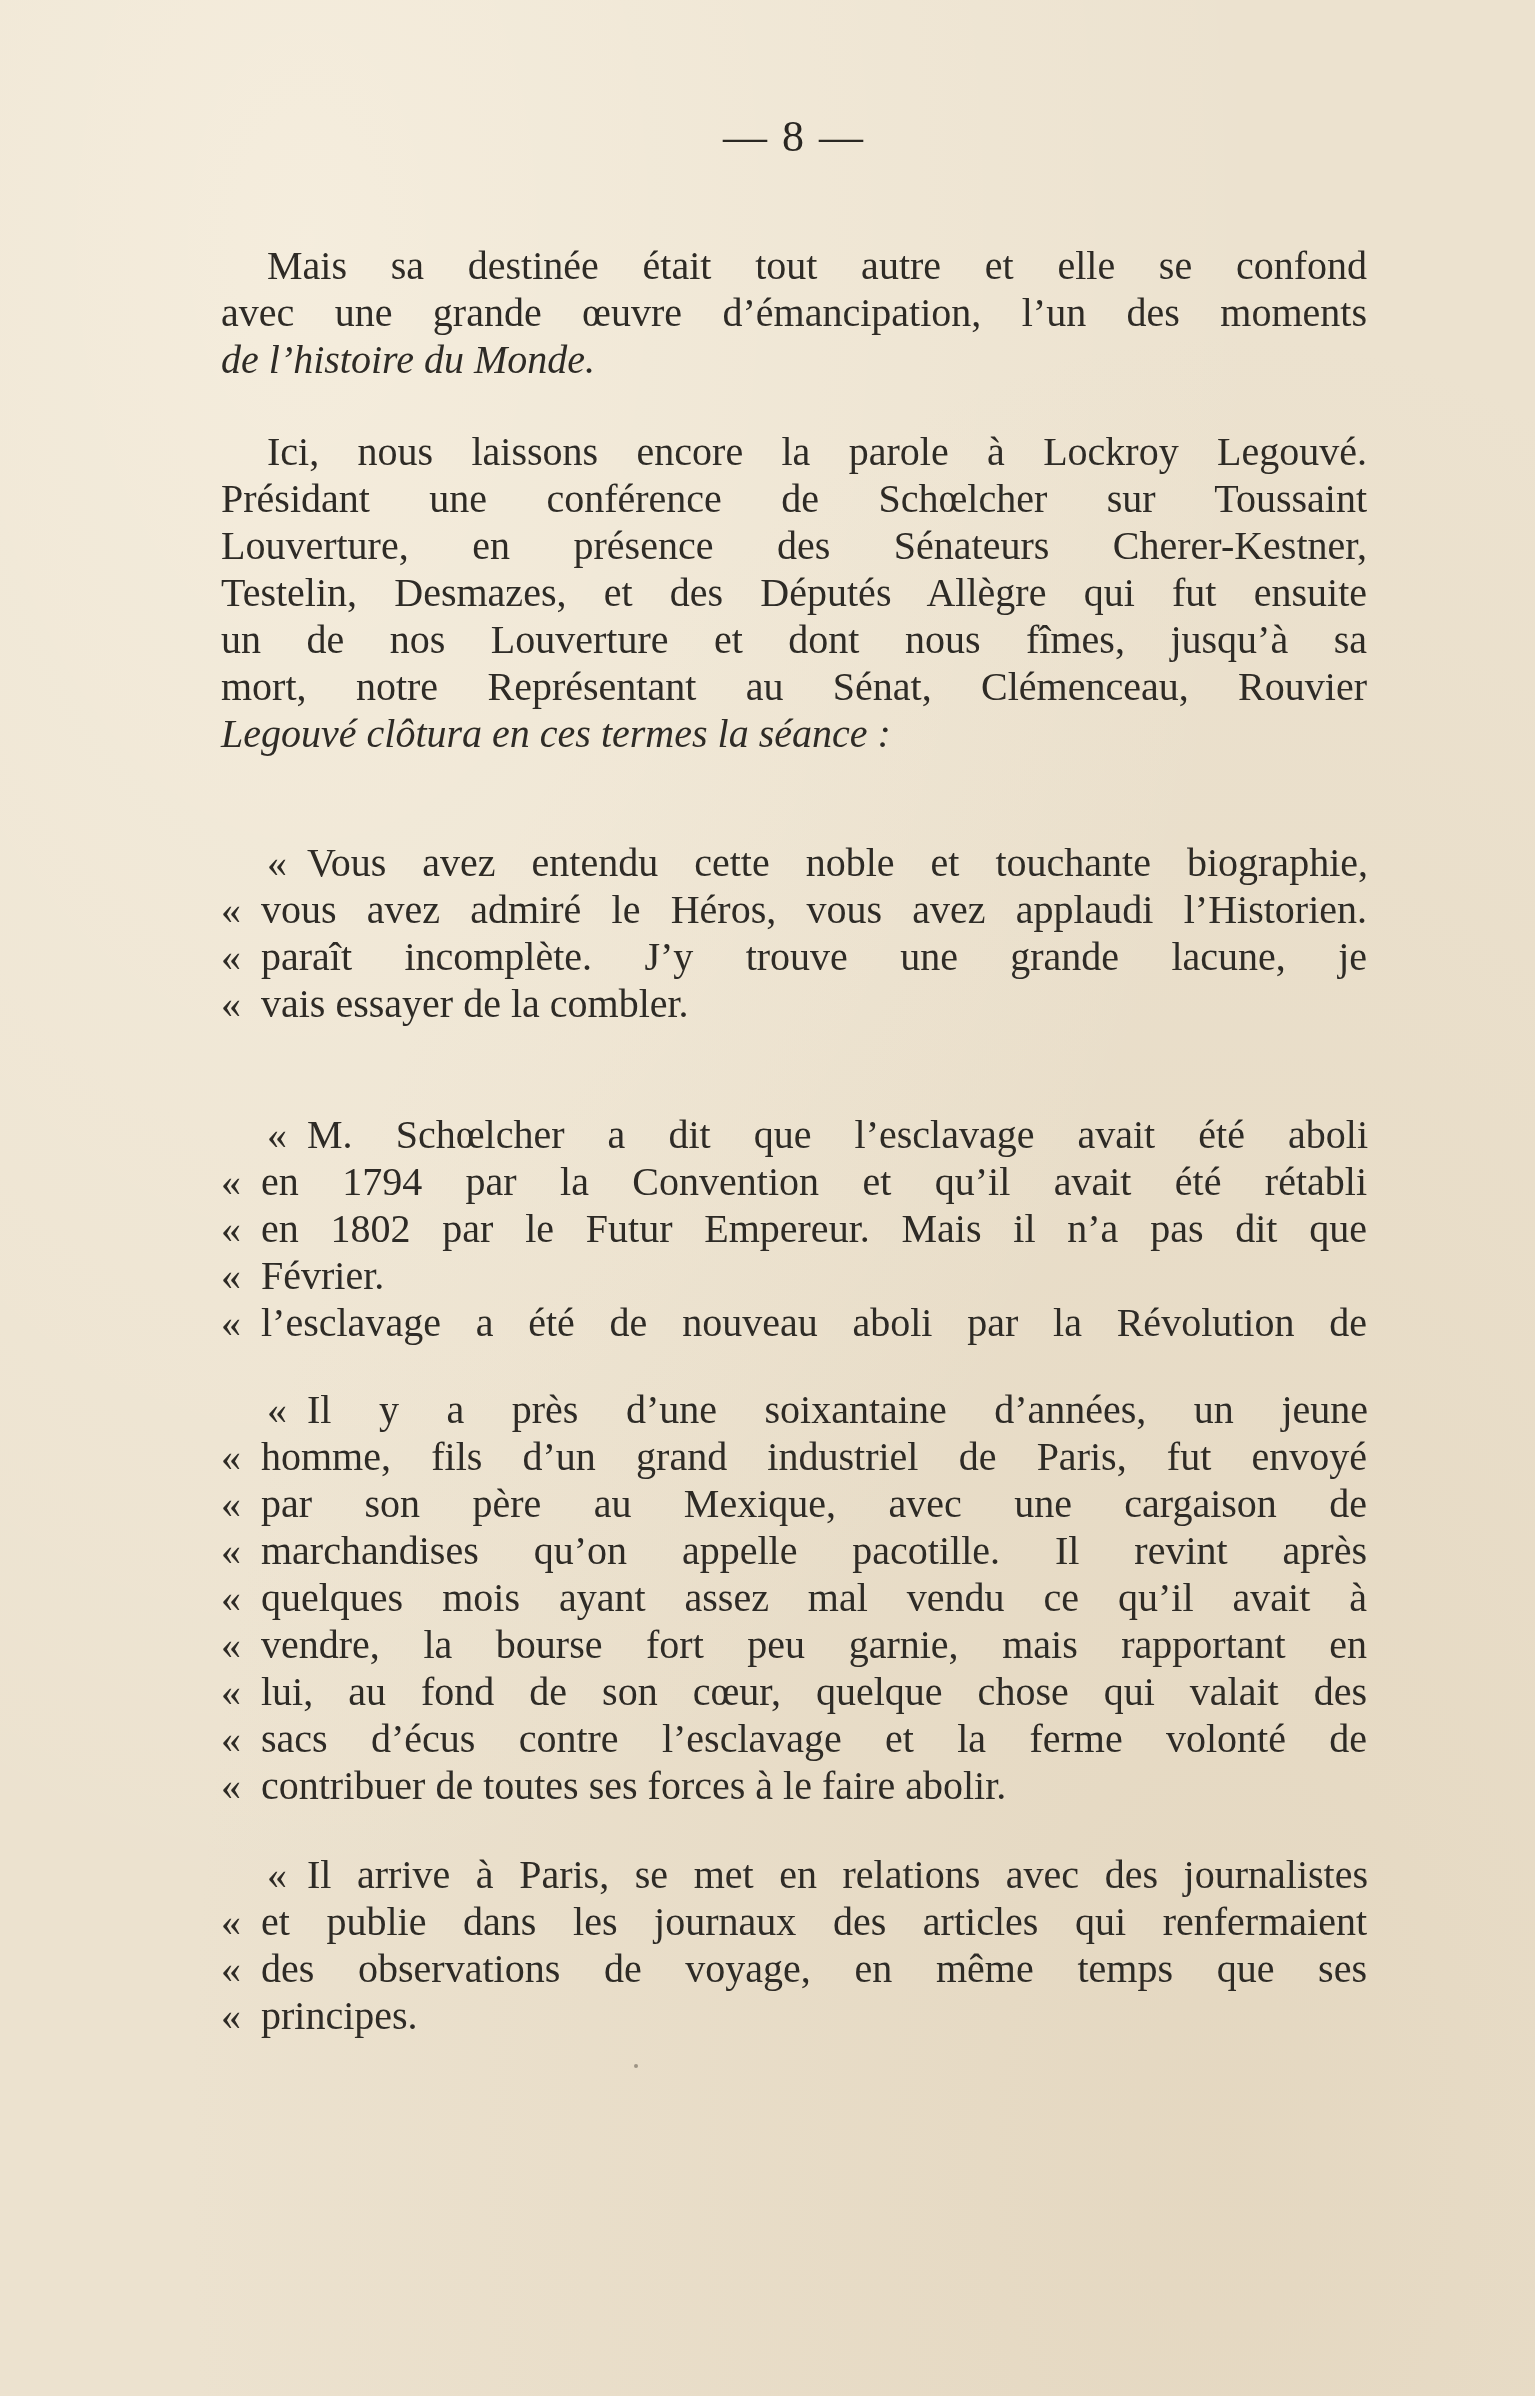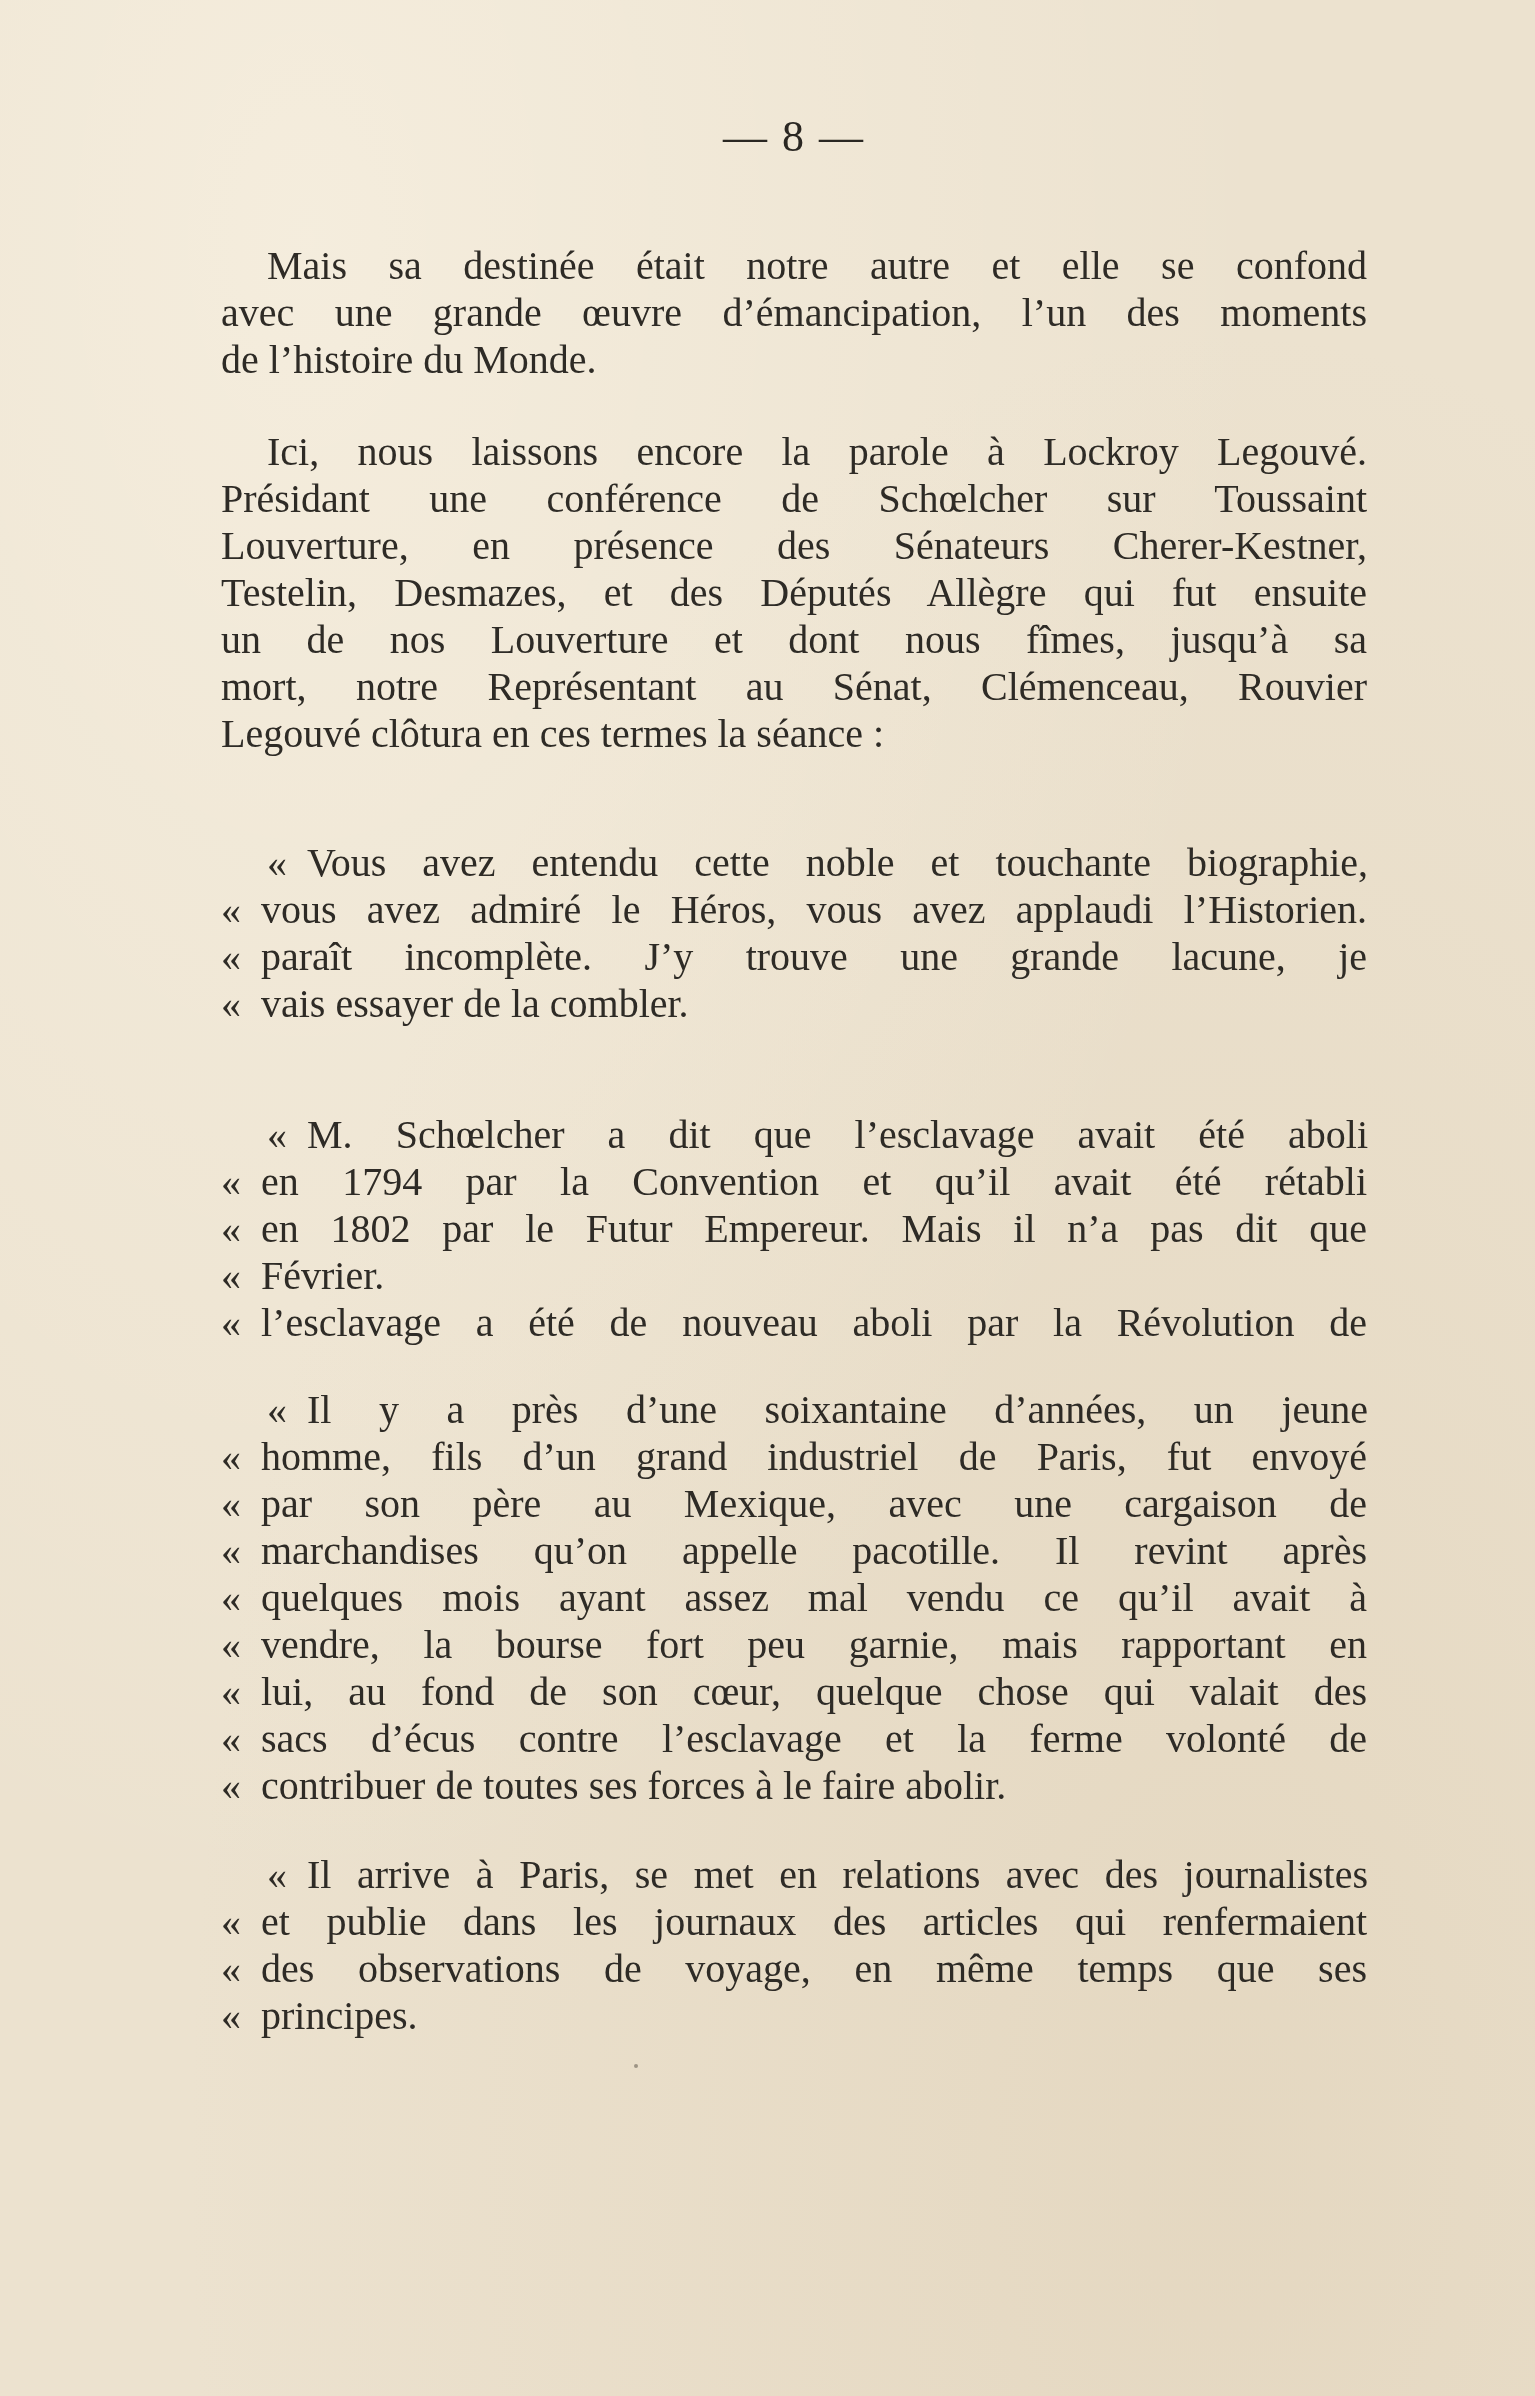--- a/index.html
+++ b/index.html
@@ -44,20 +44,21 @@
   }
   .line {
     display: block;
     white-space: nowrap;
     text-align-last: justify;
     text-align: justify;
     height: 47px;
   }
   .line.last {
     text-align-last: left;
+    font-style: italic;
   }
   .indent {
     padding-left: 46px;
   }
   .q {
     display: inline-block;
     width: 40px;
   }
   .qline {
     display: block;
@@ -89,21 +90,21 @@
   }
 </style>
 </head>
 <body style="background-color: rgb(236, 226, 207); color: rgb(46, 43, 38);">
 
 <div class="page">
 
   <div class="folio">— 8 —</div>
 
   <div class="para" style="top:242px;">
-    <span class="line indent">Mais sa destinée était notre autre et elle se confond</span>
+    <span class="line indent">Mais sa destinée était tout autre et elle se confond</span>
     <span class="line">avec une grande œuvre d’émancipation, l’un des moments</span>
     <span class="line last">de l’histoire du Monde.</span>
   </div>
 
   <div class="para" style="top:428px;">
     <span class="line indent">Ici, nous laissons encore la parole à Lockroy Legouvé.</span>
     <span class="line">Présidant une conférence de Schœlcher sur Toussaint</span>
     <span class="line">Louverture, en présence des Sénateurs Cherer-Kestner,</span>
     <span class="line">Testelin, Desmazes, et des Députés Allègre qui fut ensuite</span>
     <span class="line">un de nos Louverture et dont nous fîmes, jusqu’à sa</span>

